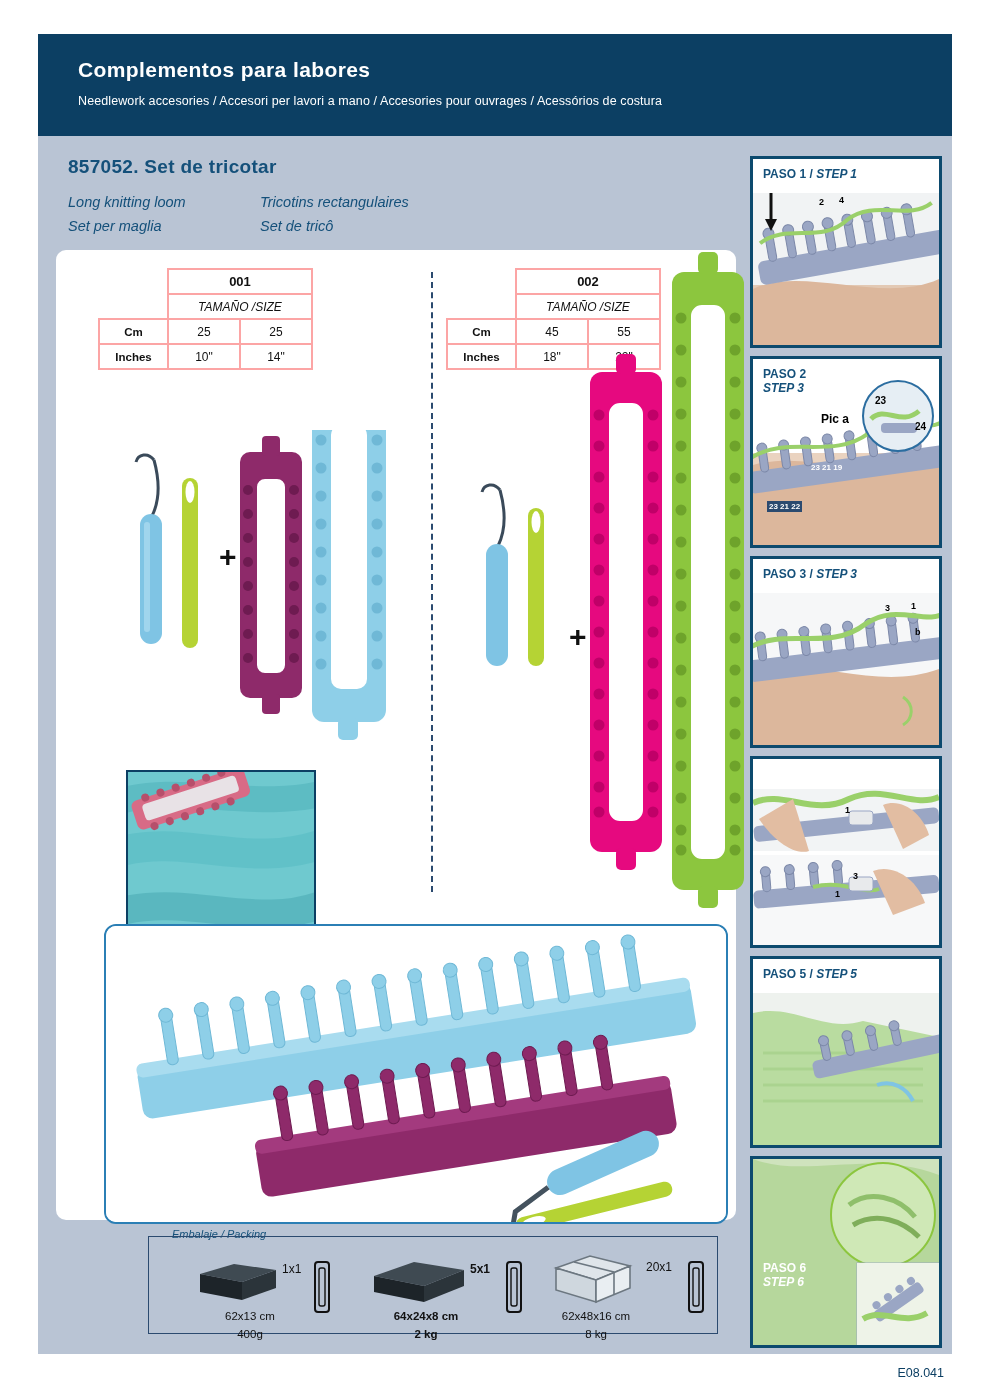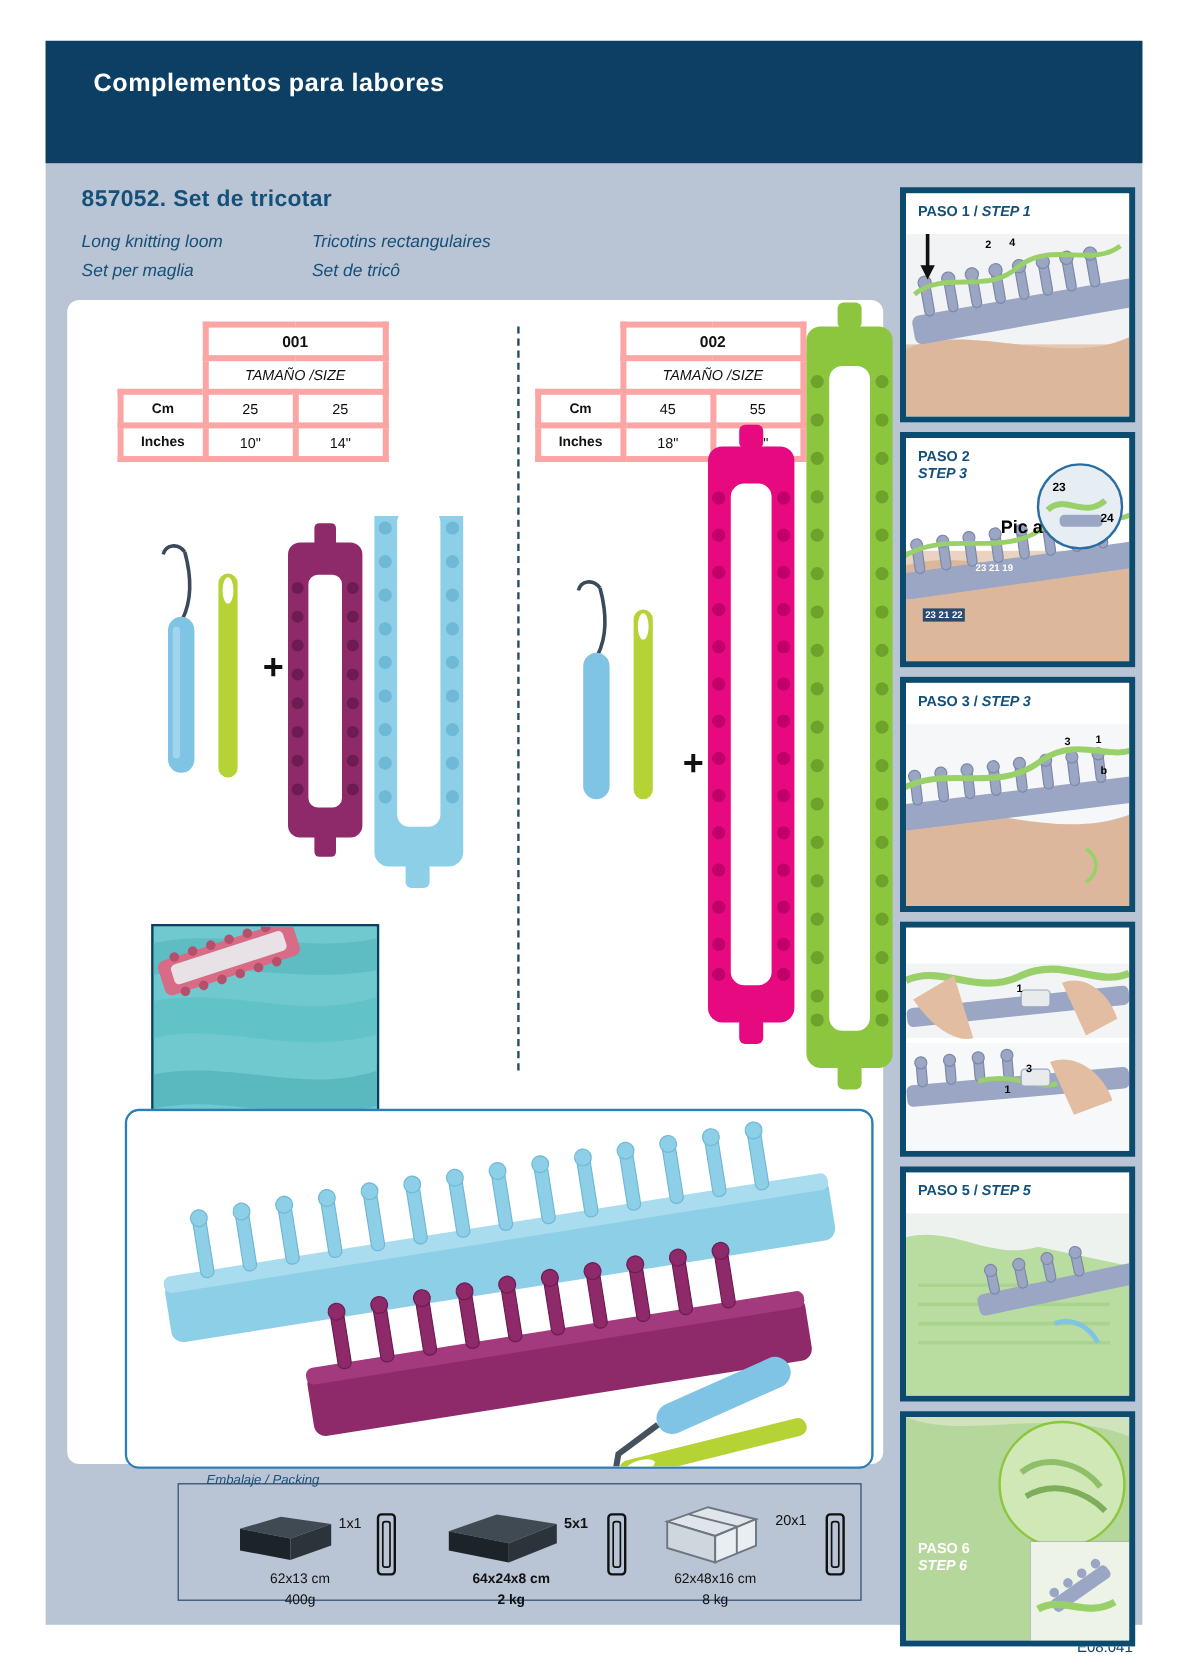--- a/index.html
+++ b/index.html
@@ -40,21 +40,21 @@
   .subt.c{left:222px;top:160px;}
   .subt.d{left:222px;top:184px;}
 
   
   .main-panel{
     position:absolute;left:18px;top:216px;width:680px;height:970px;
     background:#ffffff;border-radius:10px;
   }
   
   .tbl{position:absolute;border-collapse:collapse;font-size:12px;color:#111;}
-  .tbl td{border:5px solid #fca5a5;text-align:center;padding:2px 0;height:19px;}
+  .tbl td{border:2px solid #fca5a5;text-align:center;padding:2px 0;height:19px;}
   .tbl .hd{font-weight:bold;font-size:13px;}
   .tbl .ital{font-style:italic;}
   .tbl .lbl{font-weight:bold;font-size:11.5px;}
   .tbl-a{left:42px;top:18px;}
   .tbl-b{left:390px;top:18px;}
   .noborder{border:none !important;}
 
   .divider{
     position:absolute;left:375px;top:22px;height:620px;border-left:2px dashed #2b4a6f;
   }
@@ -86,41 +86,42 @@
   }
   .pk{position:absolute;text-align:center;font-size:11.5px;color:#111;}
   .ftr{
     position:absolute;right:8px;bottom:-26px;color:#0c3f63;font-size:12.5px;
   }
 
   
   .steps{position:absolute;left:712px;top:122px;width:186px;}
   .step{
     position:relative;width:186px;height:186px;background:#ffffff;
-    border:5px solid #0c4a6e;margin-bottom:8px;overflow:hidden;
+    border:3px solid #0c4a6e;margin-bottom:8px;overflow:hidden;
   }
   .step .cap{
     position:absolute;left:10px;top:8px;font-size:12px;color:#14507a;font-weight:bold;
     line-height:14px;
   }
   .step .cap .it{font-style:italic;font-weight:bold;}
   .step .cap.right{left:auto;right:10px;text-align:right;}
   .step .photo{position:absolute;left:0;right:0;bottom:0;top:34px;}
 
   
   .abs{position:absolute;}
   svg{display:block;}
 </style>
 </head>
 <body>
 
 <div class="page">
 
   <div class="header">
     <div class="h1">Complementos para labores</div>
+    <div class="h2">Needlework accesories / Accesori per lavori a mano / Accesories pour ouvrages / Acessórios de costura</div>
   </div>
 
   <div class="ref-title">857052. Set de tricotar</div>
   <div class="subt a">Long knitting loom</div>
   <div class="subt b">Set per maglia</div>
   <div class="subt c">Tricotins rectangulaires</div>
   <div class="subt d">Set de tricô</div>
 
   <div class="main-panel">
 
@@ -586,21 +587,21 @@
         </svg>
       </div>
 
       <svg class="abs" style="left:108px;top:20px;" width="74" height="74">
         <circle cx="37" cy="37" r="35" fill="#e6eef4" stroke="#2b6da0" stroke-width="2"></circle>
         <path d="M10 40 C 24 26, 40 48, 58 32" stroke="#9ad06a" stroke-width="5" fill="none"></path>
         <rect x="20" y="44" width="36" height="10" rx="4" fill="#9aa6c4"></rect>
       </svg>
       <div class="abs" style="left:122px;top:36px;font-size:10px;font-weight:bold;">23</div>
       <div class="abs" style="left:162px;top:62px;font-size:10px;font-weight:bold;">24</div>
-      <div class="abs" style="left:68px;top:66px;font-size:15px;font-weight:bold;margin-left:11px;">Pic a</div>
+      <div class="abs" style="left:68px;top:53px;font-size:12px;font-weight:bold;">Pic a</div>
       <div class="abs" style="left:22px;top:104px;font-size:8px;font-weight:bold;color:#fff;padding-left:36px;">23 21 19</div>
       <div class="abs" style="left:14px;top:142px;font-size:8px;font-weight:bold;color:#fff;background:#2b4a6f;padding:1px 2px;">23 21 22</div>
     </div>
 
     <div class="step">
       <div class="cap">
         <span>PASO 3</span><span> / </span><span class="it">STEP 3</span>
       </div>
       <div class="photo">
         <svg width="186" height="152">

